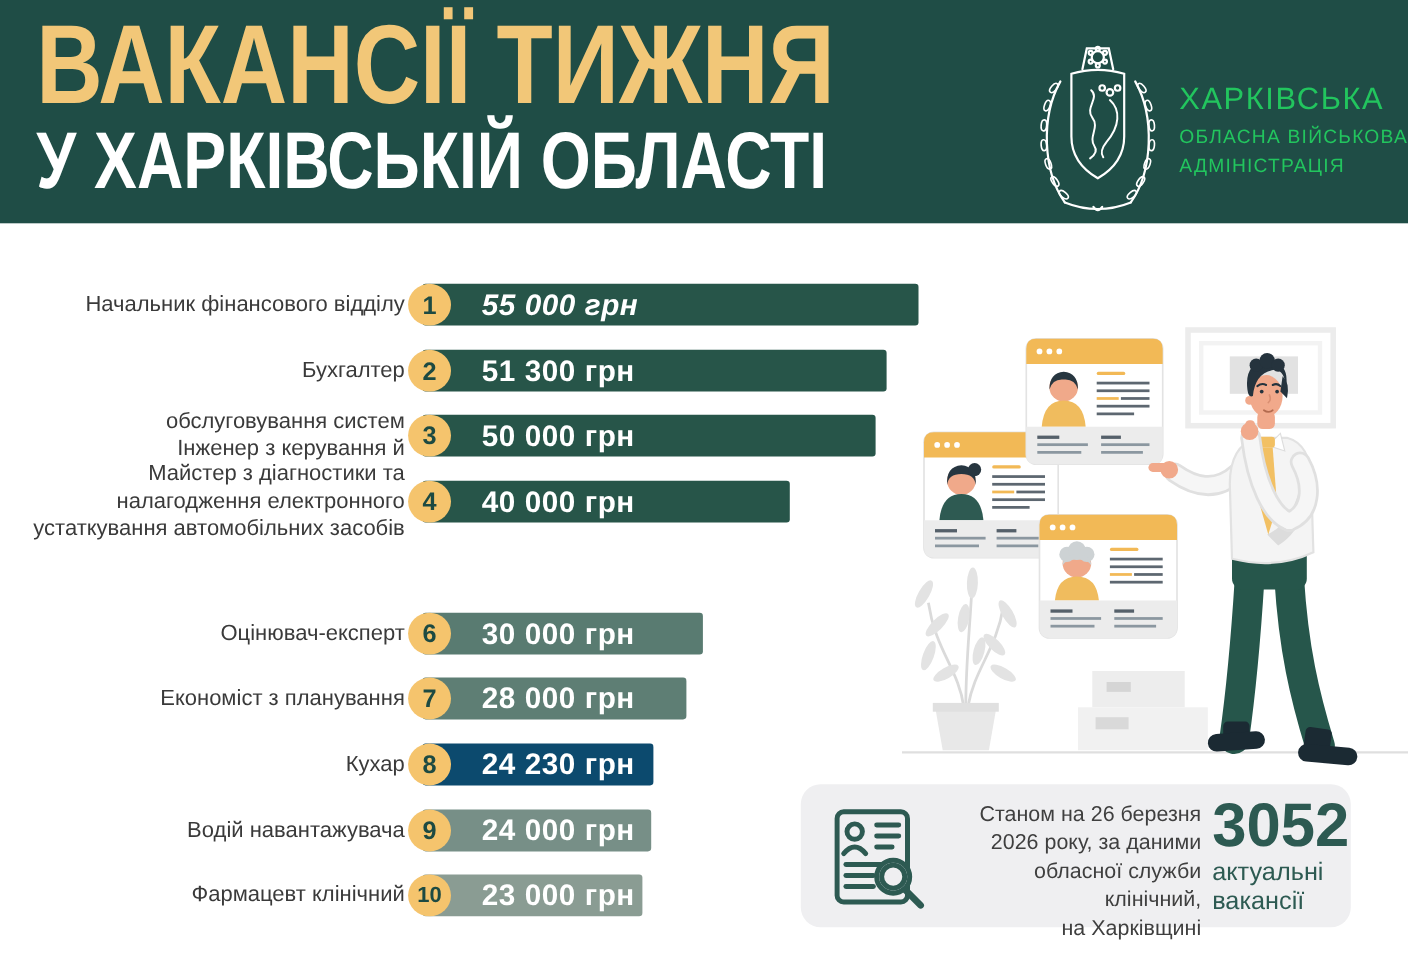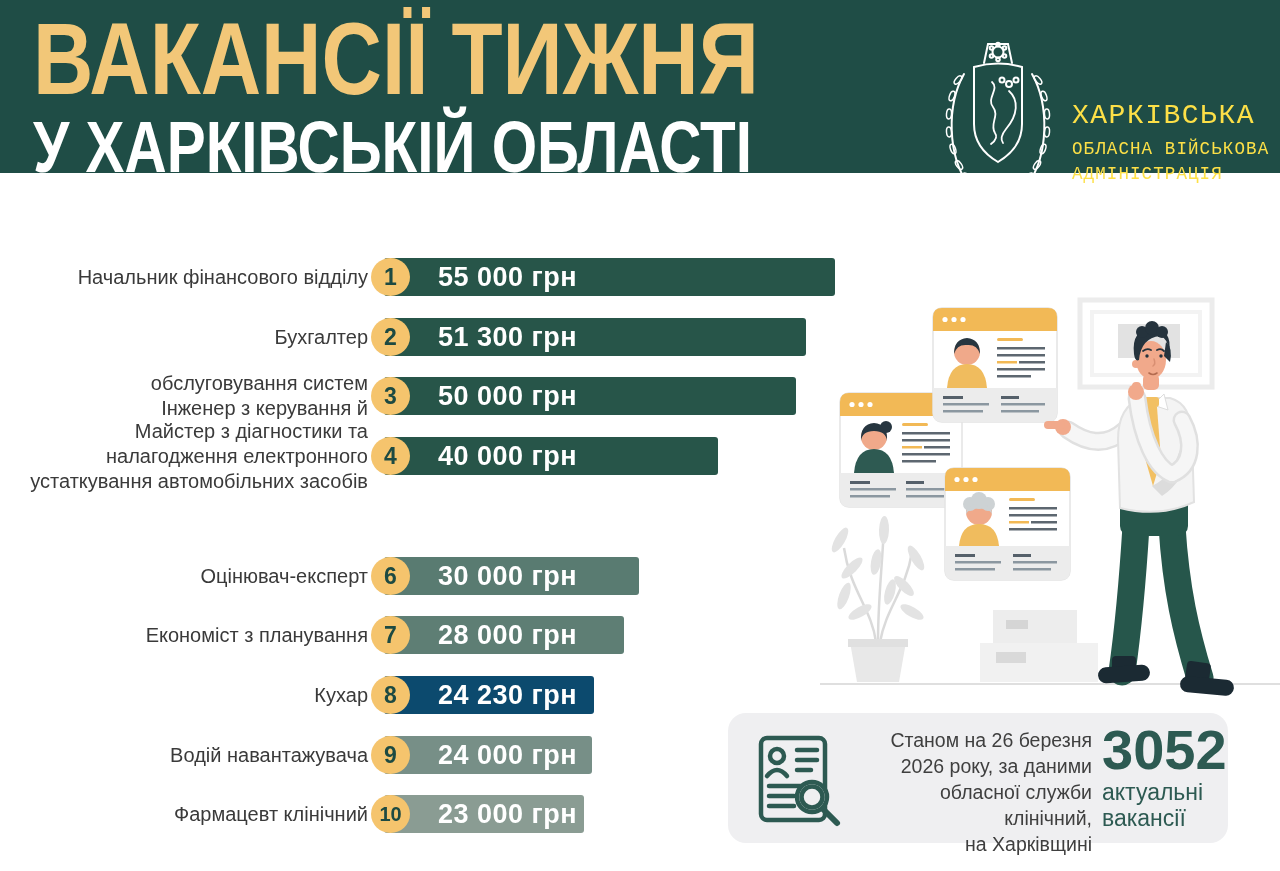--- a/index.html
+++ b/index.html
@@ -1,26 +1,26 @@
 <!DOCTYPE html>
 <html><head>
 <meta charset="utf-8">
 <style>
   html,body{margin:0;padding:0;background:#fff;}
   .page{position:relative;width:1280px;height:871px;overflow:hidden;background:#ffffff;
         font-family:"Liberation Sans", sans-serif;}
   
-  .header{position:absolute;left:0;top:0;width:1280px;height:173px;background:#1f4d46;}
+  .header{position:absolute;left:0;top:0;width:1280px;height:203px;background:#1f4d46;}
   .title{position:absolute;left:33px;top:8px;font-size:102px;line-height:1.0;font-weight:bold;
          color:#f2c778;white-space:nowrap;transform:scaleX(.82);transform-origin:left top;}
   .subtitle{position:absolute;left:33px;top:110px;font-size:73px;line-height:1.0;font-weight:bold;
          color:#ffffff;white-space:nowrap;transform:scaleX(.80);transform-origin:left top;}
   .crest{position:absolute;left:934px;top:36px;}
-  .org{position:absolute;left:1072px;top:100px;color:#fde047;
-       font-family:Liberation Mono, monospace;}
+  .org{position:absolute;left:1072px;top:74px;color:#22c55e;
+       font-family:Liberation Sans, sans-serif;}
   .org-l1{font-size:28px;letter-spacing:1.5px;}
   .org-l2{font-size:17.5px;letter-spacing:1.1px;margin-top:8px;}
   .org-l3{font-size:17.5px;letter-spacing:1.1px;margin-top:5px;}
   
   .chart{position:absolute;left:0;top:0;width:1280px;height:871px;}
   .row{position:absolute;left:0;height:38px;width:900px;}
   .label{position:absolute;left:0;width:368px;top:19px;transform:translateY(-50%);
          text-align:right;font-size:20px;line-height:25px;color:#3a3a3a;}
   .label span{display:block;}
   .bar{position:absolute;left:384px;top:0;height:38px;border-radius:3px;
@@ -104,21 +104,21 @@
       <div class="org-l2">ОБЛАСНА ВІЙСЬКОВА</div>
       <div class="org-l3">АДМІНІСТРАЦІЯ</div>
     </div>
   </div>
 
   <div class="chart" id="rows">
     <div class="row" style="top: 258px;">
       <div class="label">
           <span>Начальник фінансового відділу</span>
         </div>
-      <div class="bar" style="width: 451px; background: rgb(39, 85, 73);">
+      <div class="bar" style="width: 451px; background: rgb(39, 85, 73); font-style: italic;">
         <span class="value">55 000 грн</span>
       </div>
       <div class="rank" style="background: rgb(245, 196, 109); color: rgb(29, 74, 66);">1</div>
     </div>
 
     <div class="row" style="top: 318px;">
       <div class="label">
           <span>Бухгалтер</span>
         </div>
       <div class="bar" style="width: 422px; background: rgb(39, 85, 73);">

